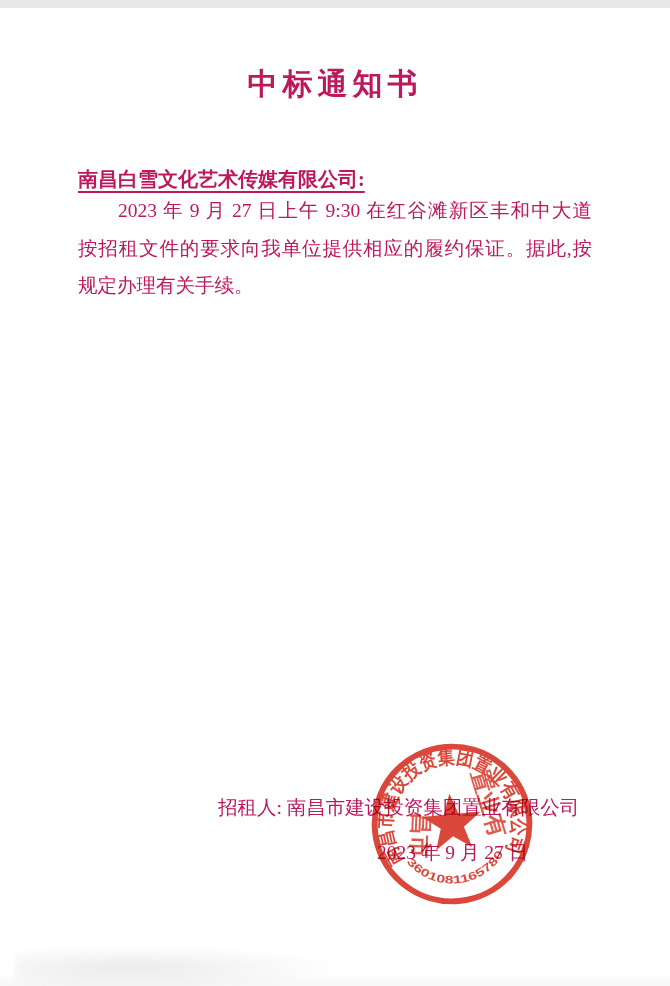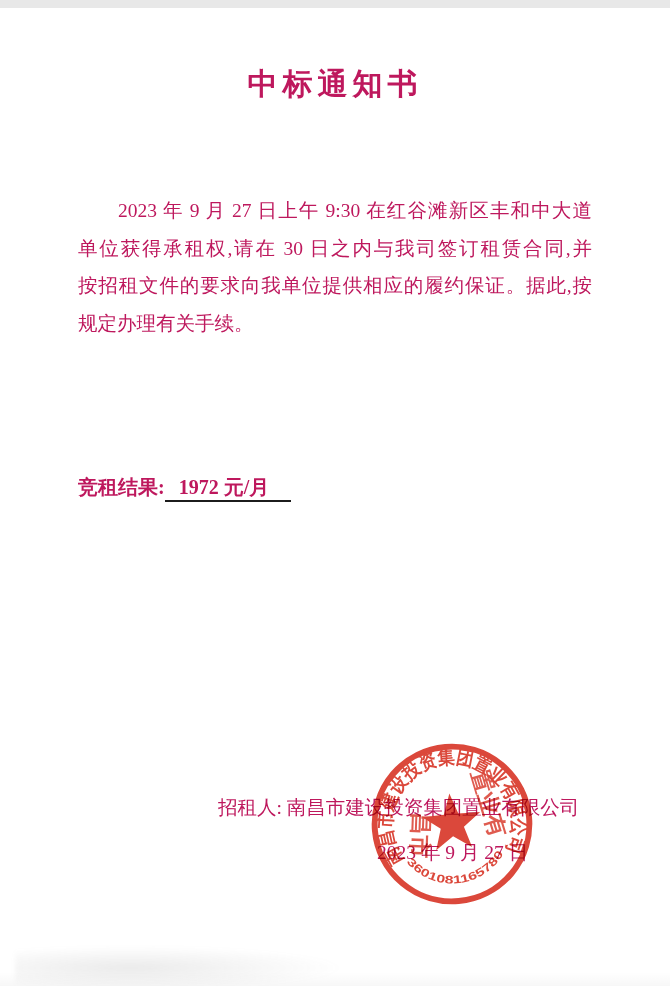--- a/index.html
+++ b/index.html
@@ -60,31 +60,28 @@
     background:linear-gradient(to bottom, rgba(0,0,0,0), rgba(0,0,0,0.05));
   }
 </style>
 </head>
 <body>
 
 <div class="page">
 
   <div class="title">中标通知书</div>
 
+  <div class="addressee">南昌白雪文化艺术传媒有限公司:</div>
 
   <div class="para para-body" id="body-para">
       <div class="line fill"><span class="ind"></span><span>2023 年 9 月 27 日上午 9:30 在红谷滩新区丰和中大道</span></div>
-      <div class="line fill"><span>单位获得承租权,请在 30 日之内与我司签订租赁合同,并</span></div>
       <div class="line fill"><span>按招租文件的要求向我单位提供相应的履约保证。据此,按</span></div>
       <div class="line"><span>规定办理有关手续。</span></div>
     </div>
 
-  <div class="result">
-    <span class="label">竞租结果:</span><span class="value">1972 元/月</span>
-  </div>
 
 
   <div class="sign-line signer">招租人: 南昌市建设投资集团置业有限公司</div>
   <div class="sign-line dateline">2023 年 9 月 27 日</div>
 
   <svg class="seal" viewBox="0 0 200 200" aria-hidden="true">
     <defs>
       <path id="arcTop" d="M 39.8 137.6 A 71 71 0 1 1 160.2 137.6" fill="none"></path>
       <path id="arcBottom" d="M 42.7 140.2 A 70 70 0 0 0 157.3 140.2" fill="none"></path>
     </defs>

